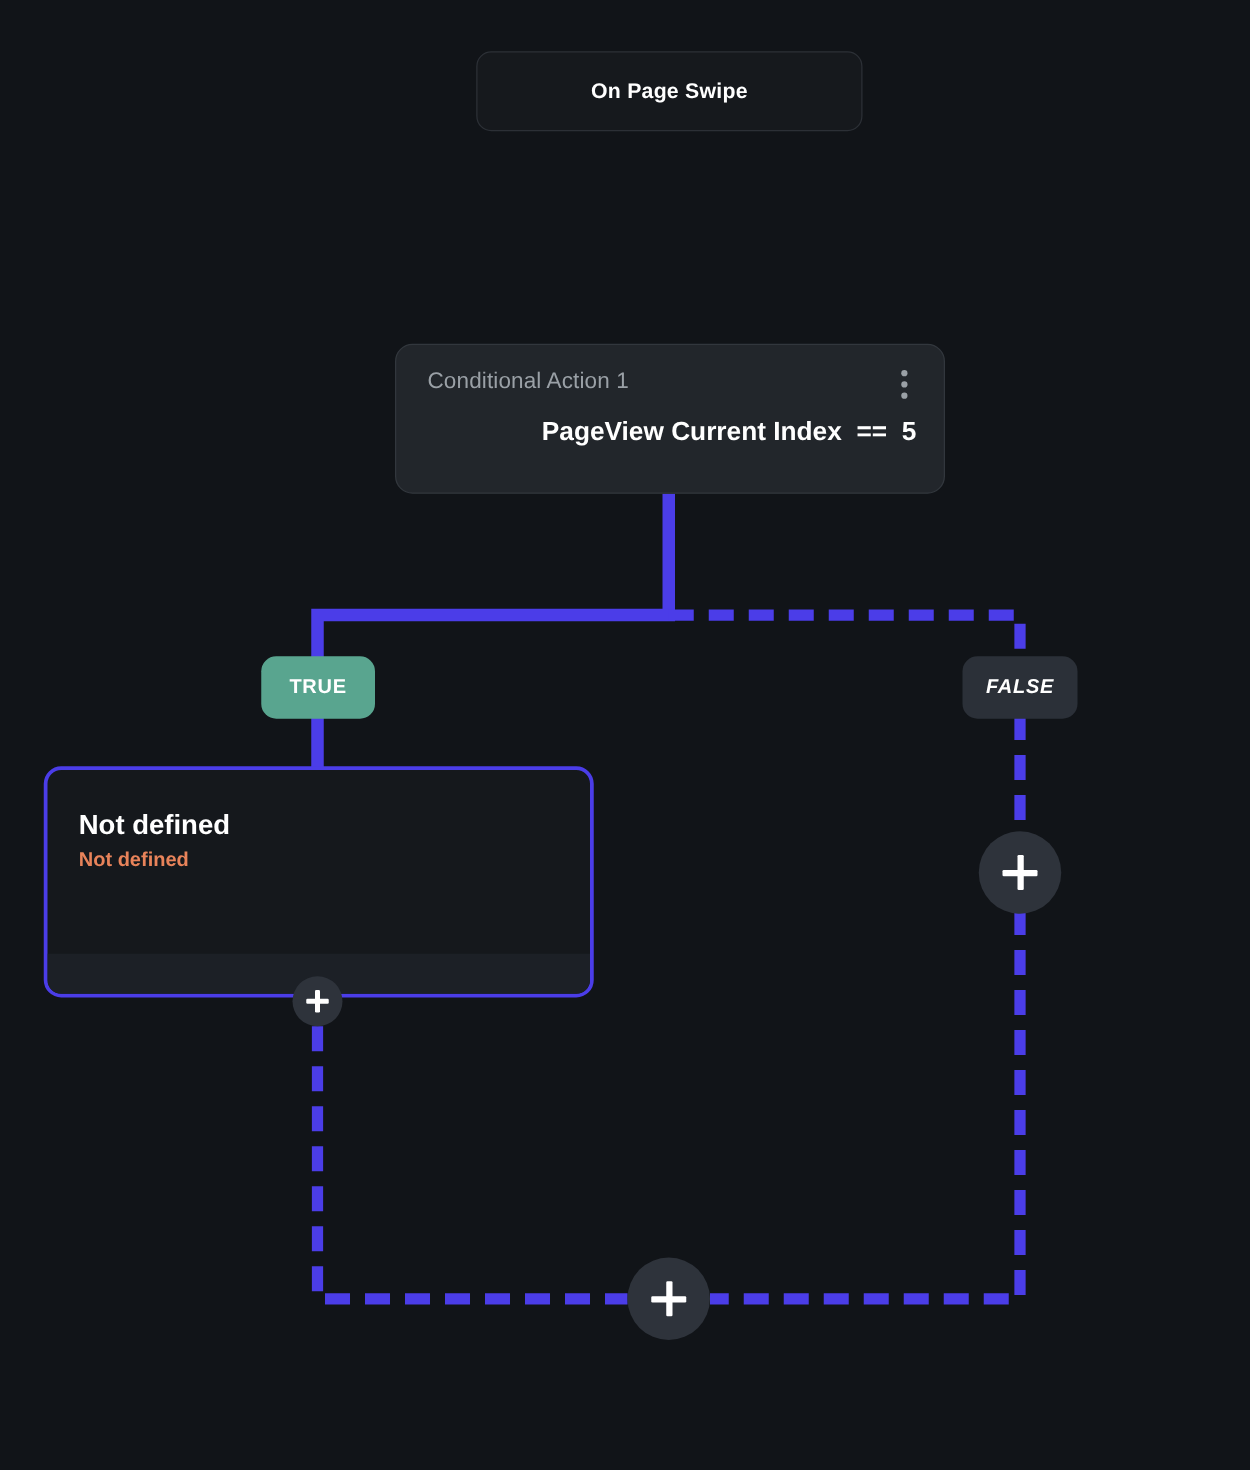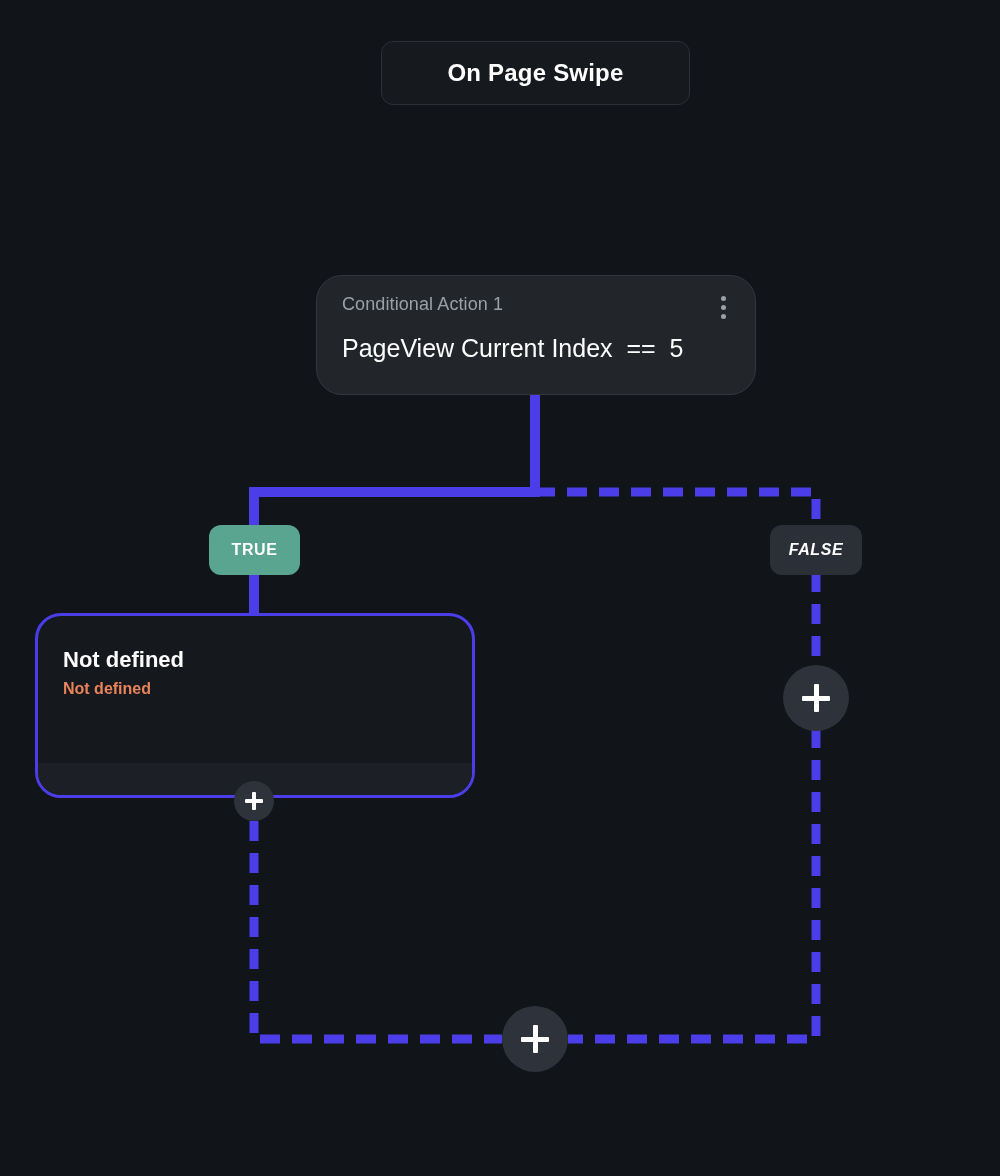--- a/index.html
+++ b/index.html
@@ -33,30 +33,30 @@
     left: 381px; top: 41px;
     width: 309px; height: 64px;
     background: #16191D;
     border: 1px solid #2c3036;
     border-radius: 12px;
     display: flex;
     align-items: center;
     justify-content: center;
   }
   #trigger-node .label {
-    font-size: 24px;
+    font-size: 17px;
     font-weight: bold;
     color: #ffffff;
     letter-spacing: .2px;
   }
 
   
   .card {
     position: absolute;
-    border-radius: 26px;
+    border-radius: 14px;
     overflow: hidden;
   }
 
   .card-head {
     display: flex;
     align-items: flex-start;
     justify-content: space-between;
   }
 
   .card-title {
@@ -86,24 +86,25 @@
   
   #conditional-card {
     left: 316px; top: 275px;
     width: 440px; height: 120px;
     background: #22262B;
     border: 1px solid #32373d;
     padding: 18px 22px 0 25px;
   }
   #conditional-card .expression {
     margin-top: 14px;
-    font-size: 25px;
-    font-weight: normal;
+    font-size: 21px;
+    font-weight: bold;
     color: #ffffff;
     white-space: pre;
+    text-align: right;
   }
 
   
   #action-card {
     left: 35px; top: 613px;
     width: 440px; height: 185px;
     background: #15181C;
     border: 3px solid #4B3DE8;
     padding: 0;
   }

